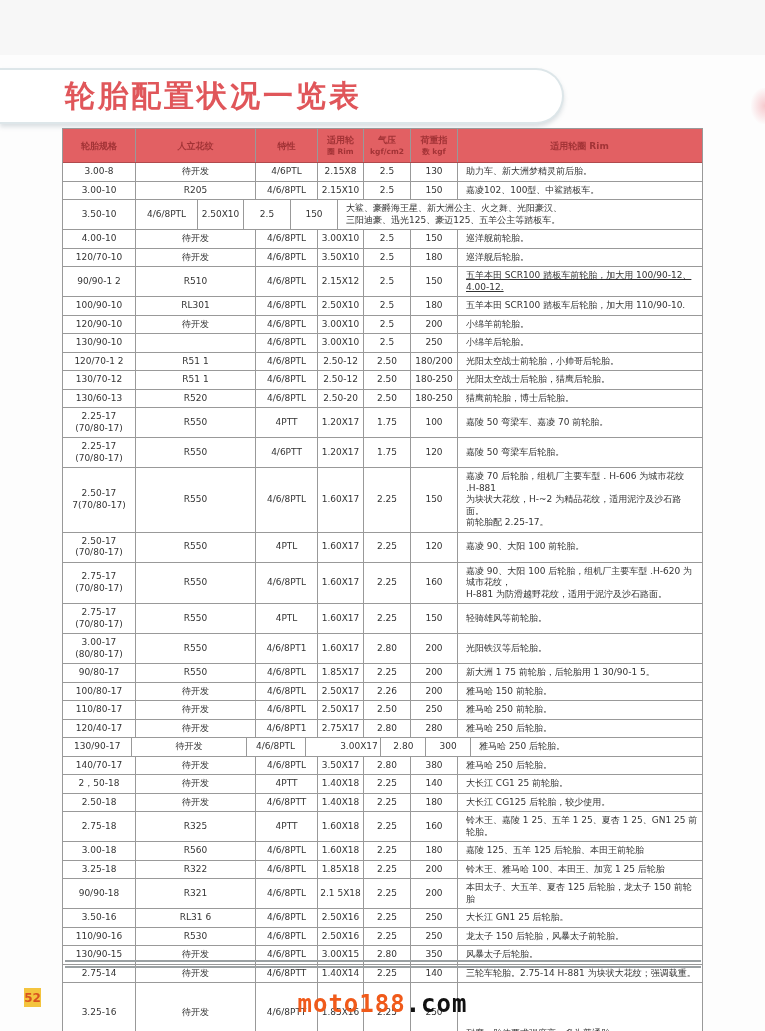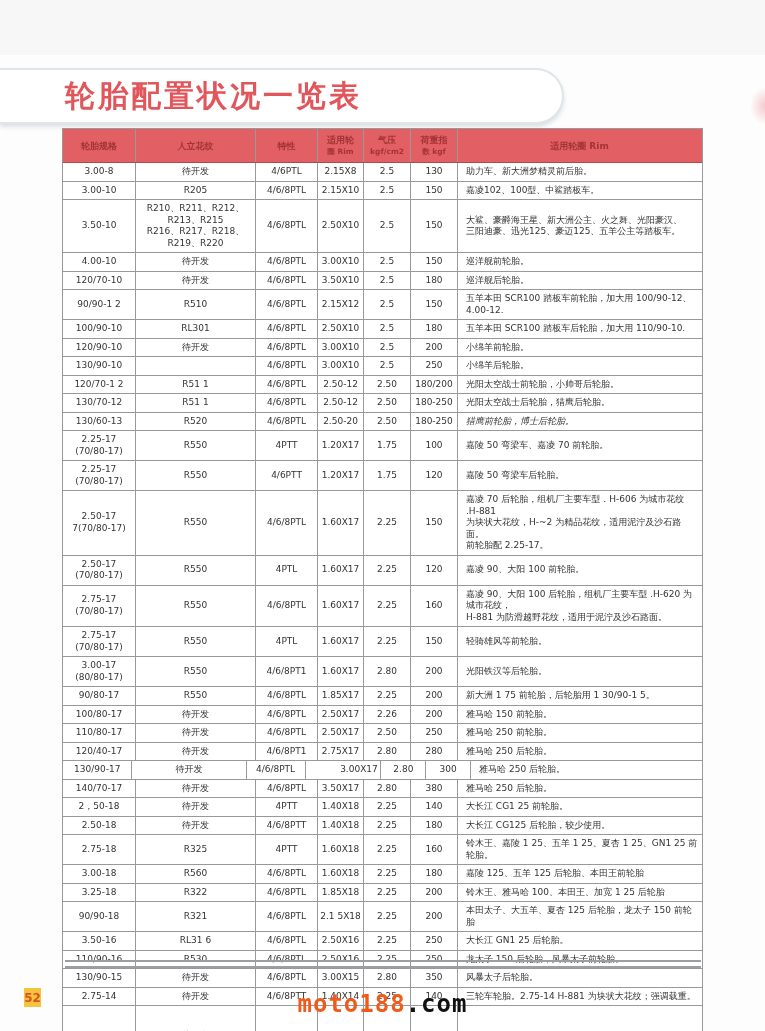--- a/index.html
+++ b/index.html
@@ -94,22 +94,20 @@
         <div class="tcell" style="width: 73px;">3.00-10</div>
         <div class="tcell" style="width: 120px;">R205</div>
         <div class="tcell" style="width: 62px;">4/6/8PTL</div>
         <div class="tcell" style="width: 46px;">2.15X10</div>
         <div class="tcell" style="width: 47px;">2.5</div>
         <div class="tcell" style="width: 47px;">150</div>
         <div class="tcell" style="width: 243px;">嘉凌102、100型、中鲨踏板车。</div>
       </div>
       <div class="trow">
         <div class="tcell" style="width: 73px;">3.50-10</div>
-        <div class="tcell" style="width: 120px;">R210、R211、R212、R213、R215
-R216、R217、R218、R219、R220</div>
         <div class="tcell" style="width: 62px;">4/6/8PTL</div>
         <div class="tcell" style="width: 46px;">2.50X10</div>
         <div class="tcell" style="width: 47px;">2.5</div>
         <div class="tcell" style="width: 47px;">150</div>
         <div class="tcell" style="width: 243px;">大鲨、豪爵海王星、新大洲公主、火之舞、光阳豪汉、
 三阳迪豪、迅光125、豪迈125、五羊公主等踏板车。</div>
       </div>
       <div class="trow">
         <div class="tcell" style="width: 73px;">4.00-10</div>
         <div class="tcell" style="width: 120px;">待开发</div>
@@ -128,21 +126,21 @@
         <div class="tcell" style="width: 47px;">180</div>
         <div class="tcell" style="width: 243px;">巡洋舰后轮胎。</div>
       </div>
       <div class="trow">
         <div class="tcell" style="width: 73px;">90/90-1 2</div>
         <div class="tcell" style="width: 120px;">R510</div>
         <div class="tcell" style="width: 62px;">4/6/8PTL</div>
         <div class="tcell" style="width: 46px;">2.15X12</div>
         <div class="tcell" style="width: 47px;">2.5</div>
         <div class="tcell" style="width: 47px;">150</div>
-        <div class="tcell" style="width: 243px;">五羊本田 SCR100 踏板车前轮胎，加大用 100/90-12、4.00-12.</div>
+        <div class="tcell" style="width: 243px; text-decoration: underline;">五羊本田 SCR100 踏板车前轮胎，加大用 100/90-12、4.00-12.</div>
       </div>
       <div class="trow">
         <div class="tcell" style="width: 73px;">100/90-10</div>
         <div class="tcell" style="width: 120px;">RL301</div>
         <div class="tcell" style="width: 62px;">4/6/8PTL</div>
         <div class="tcell" style="width: 46px;">2.50X10</div>
         <div class="tcell" style="width: 47px;">2.5</div>
         <div class="tcell" style="width: 47px;">180</div>
         <div class="tcell" style="width: 243px;">五羊本田 SCR100 踏板车后轮胎，加大用 110/90-10.</div>
       </div>
@@ -182,21 +180,21 @@
         <div class="tcell" style="width: 47px;">180-250</div>
         <div class="tcell" style="width: 243px;">光阳太空战士后轮胎，猎鹰后轮胎。</div>
       </div>
       <div class="trow">
         <div class="tcell" style="width: 73px;">130/60-13</div>
         <div class="tcell" style="width: 120px;">R520</div>
         <div class="tcell" style="width: 62px;">4/6/8PTL</div>
         <div class="tcell" style="width: 46px;">2.50-20</div>
         <div class="tcell" style="width: 47px;">2.50</div>
         <div class="tcell" style="width: 47px;">180-250</div>
-        <div class="tcell" style="width: 243px; font-style: italic;">猎鹰前轮胎，博士后轮胎。</div>
+        <div class="tcell" style="width: 243px;">猎鹰前轮胎，博士后轮胎。</div>
       </div>
       <div class="trow">
         <div class="tcell" style="width: 73px;">2.25-17
 (70/80-17)</div>
         <div class="tcell" style="width: 120px;">R550</div>
         <div class="tcell" style="width: 62px;">4PTT</div>
         <div class="tcell" style="width: 46px;">1.20X17</div>
         <div class="tcell" style="width: 47px;">1.75</div>
         <div class="tcell" style="width: 47px;">100</div>
         <div class="tcell" style="width: 243px;">嘉陵 50 弯梁车、嘉凌 70 前轮胎。</div>

